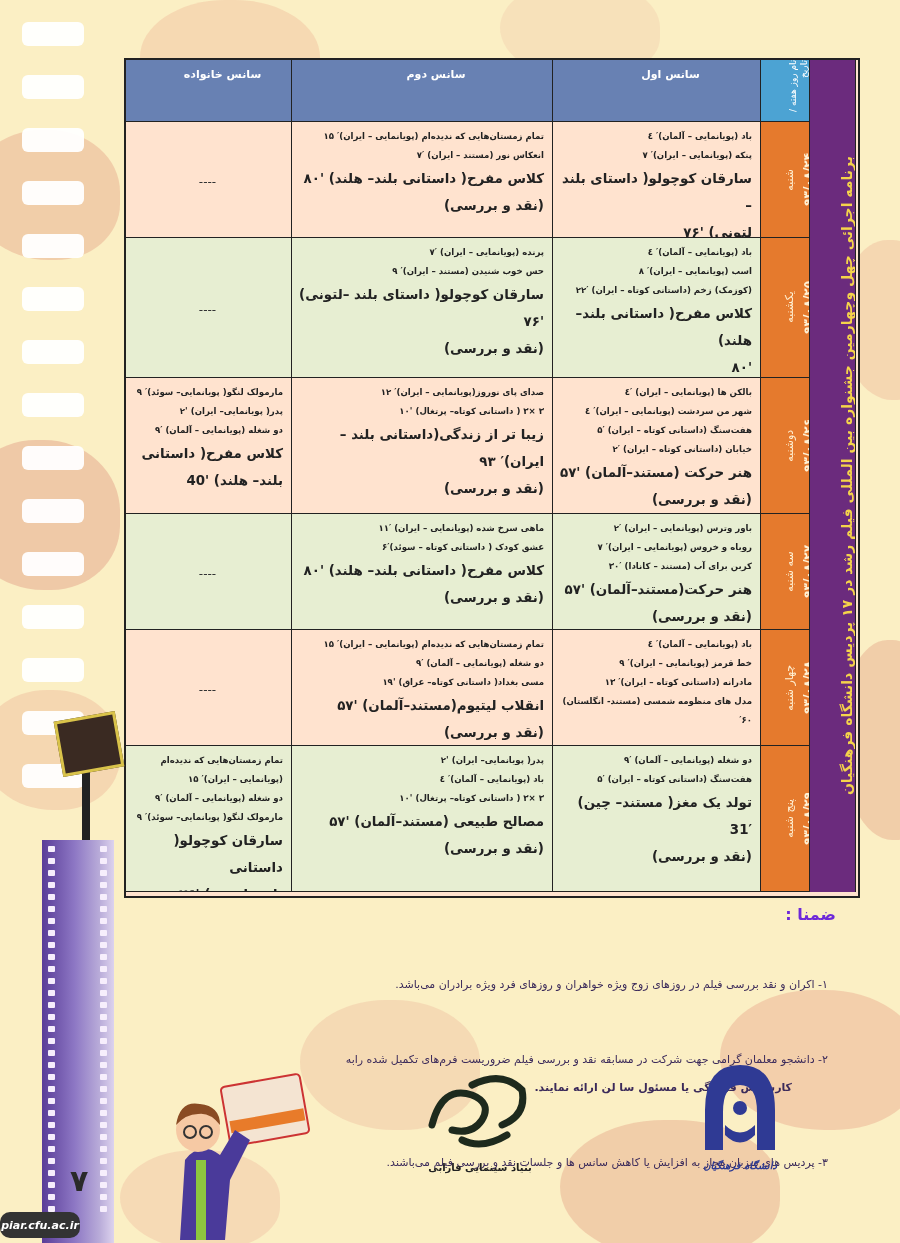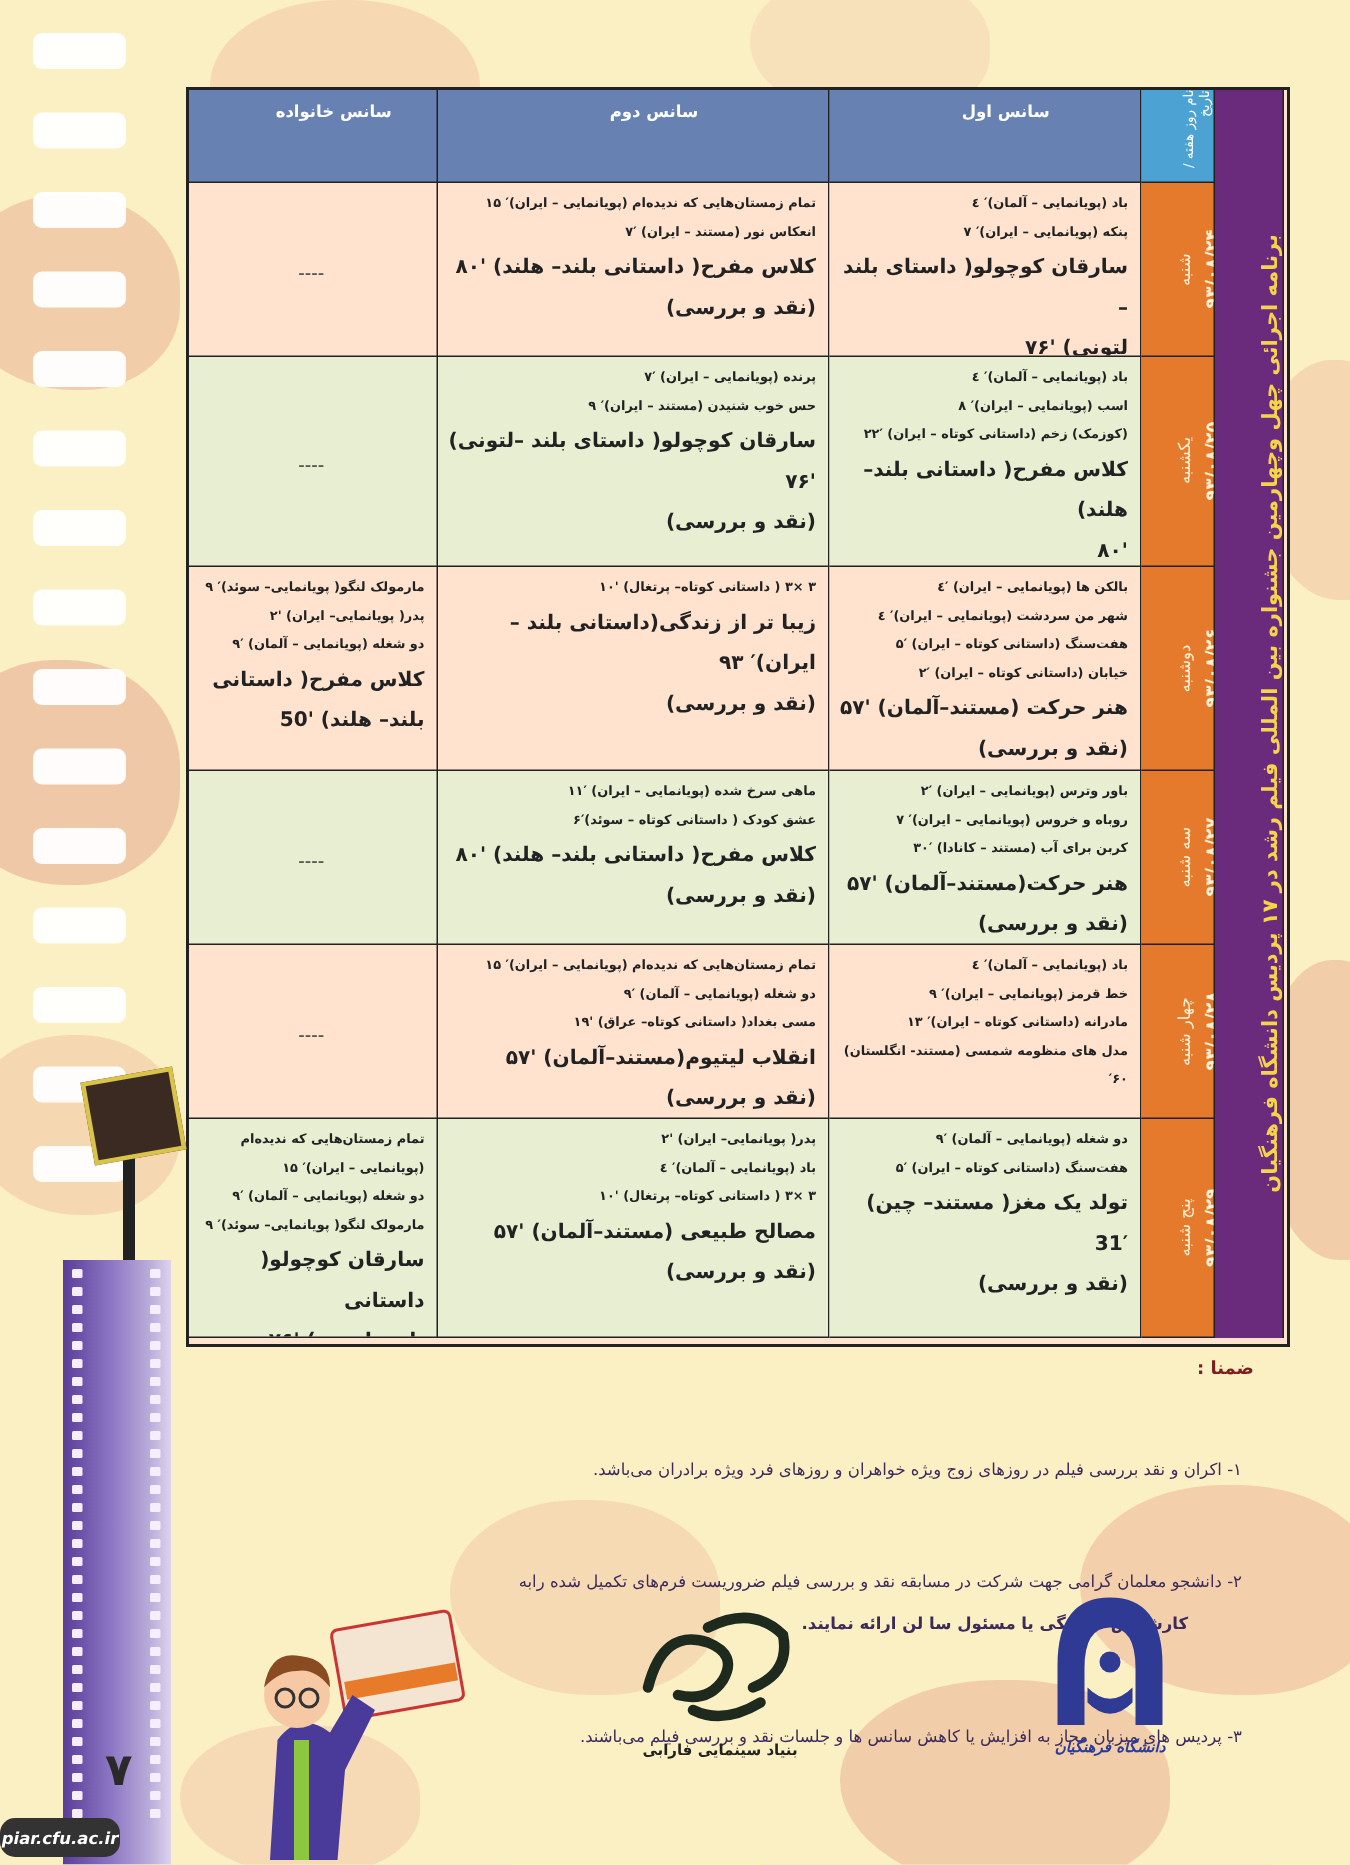--- a/index.html
+++ b/index.html
@@ -49,21 +49,21 @@
   .day .ddate { font-weight: bold; font-size: 12px; }
   .odd { background: #ffe3cf; }
   .even { background: #e7eed2; }
   .content { padding: 5px 8px 0 6px; color: #222; }
   .sm { font-size: 8.6px; line-height: 19px; font-weight: bold; white-space: nowrap; }
   .lg { font-size: 13.4px; line-height: 27px; font-weight: bold; }
   .dash { display: flex; align-items: center; justify-content: center; font-size: 12px; color: #333; }
 
   
   .notes { position: absolute; right: 72px; top: 905px; width: 640px; direction: rtl; z-index: 2; color: #3b2a5a; }
-  .notes-head { font-size: 12px; font-weight: bold; color: #7f1d1d; margin-bottom: 14px; margin-right: -8px; }
+  .notes-head { font-size: 16px; font-weight: bold; color: #6d28d9; margin-bottom: 14px; margin-right: -8px; }
   .note { font-size: 11px; font-weight: normal; line-height: 28px; margin-top: 47px; }
   .note-cont { font-size: 11px; font-weight: bold; line-height: 28px; padding-right: 36px; }
 
   
   .logo-farabi { position: absolute; left: 412px; top: 1065px; width: 130px; height: 90px; z-index: 2; }
   .farabi-caption { position: absolute; left: 420px; top: 1162px; width: 120px; text-align: center; font-size: 10px; font-weight: bold; color: #222; z-index: 2; direction: rtl; }
   .logo-uni { position: absolute; left: 695px; top: 1060px; width: 90px; height: 100px; z-index: 2; }
   .uni-caption { position: absolute; left: 690px; top: 1160px; width: 100px; text-align: center; font-size: 10px; font-style: italic; color: #2d3b94; font-weight: bold; z-index: 2; direction: rtl; }
   .mascot { position: absolute; left: 140px; top: 1070px; width: 180px; height: 170px; z-index: 2; }
 </style>
@@ -225,23 +225,24 @@
       <div class="dwrap">
         <div class="dname">یکشنبه</div>
         <div class="ddate">۹۳/۰۸/۲۵</div>
       </div>
     </div>
     <div class="cell content odd" style="grid-area: 4 / 1;">
       <div class="sm">مارمولک لنگو( پویانمایی– سوئد)′ ۹</div>
       <div class="sm">پدر( پویانمایی– ایران) '۲</div>
       <div class="sm">دو شغله (پویانمایی – آلمان)  ′۹</div>
       <div class="lg">کلاس مفرح( داستانی</div>
-      <div class="lg">بلند– هلند) '50</div>
+      <div class="lg">بلند– هلند) '40</div>
     </div>
     <div class="cell content odd" style="grid-area: 4 / 2;">
+      <div class="sm">صدای پای نوروز(پویانمایی – ایران)′ ۱۲</div>
       <div class="sm">۳ ×۳ ( داستانی کوتاه– پرتغال)  '۱۰</div>
       <div class="lg">زیبا تر از زندگی(داستانی بلند – ایران)′ ۹۳</div>
       <div class="lg">(نقد و بررسی)</div>
     </div>
     <div class="cell content odd" style="grid-area: 4 / 3;">
       <div class="sm">بالکن ها (پویانمایی – ایران) ′٤</div>
       <div class="sm">شهر من سردشت (پویانمایی – ایران)′ ٤</div>
       <div class="sm">هفت‌سنگ (داستانی کوتاه – ایران) ′۵</div>
       <div class="sm">خیابان (داستانی کوتاه – ایران) ′۲</div>
       <div class="lg">هنر حرکت (مستند–آلمان) '۵۷</div>

